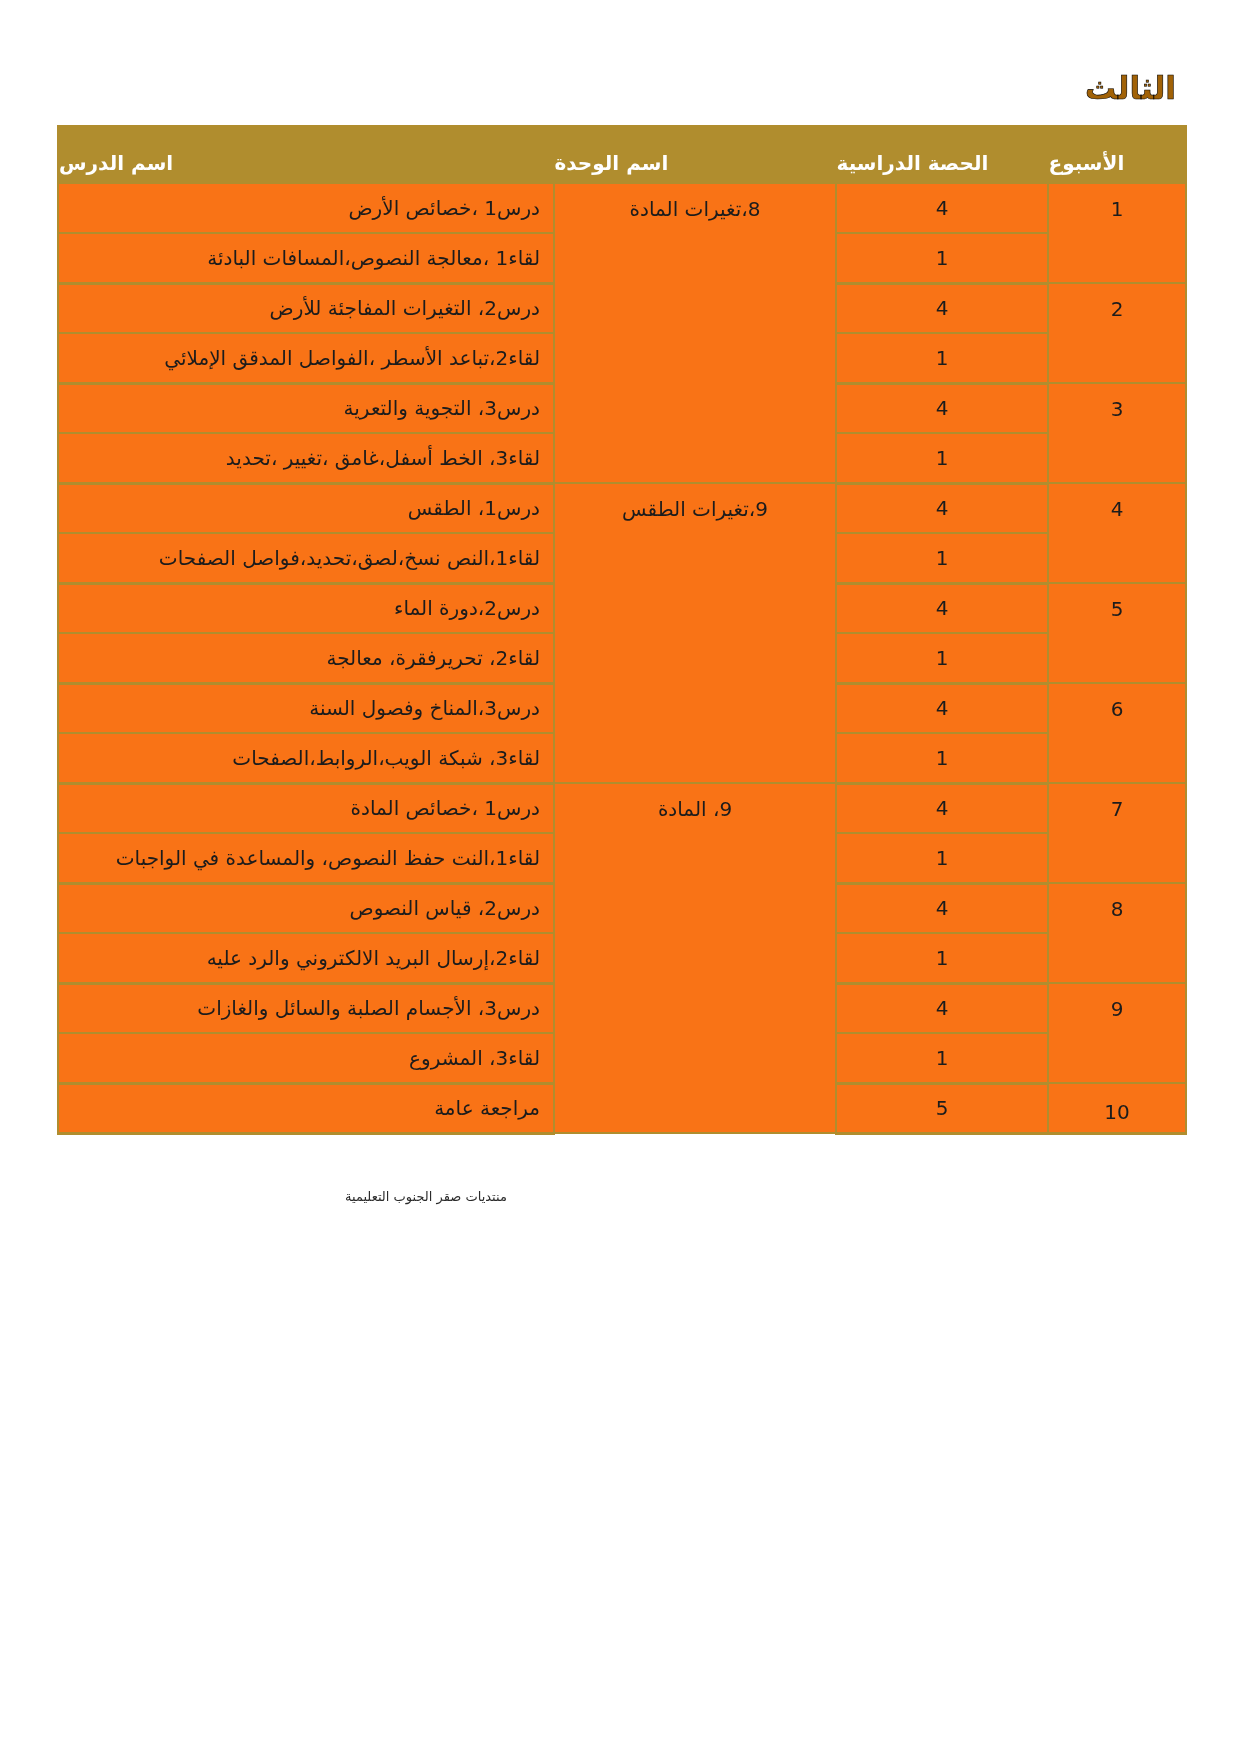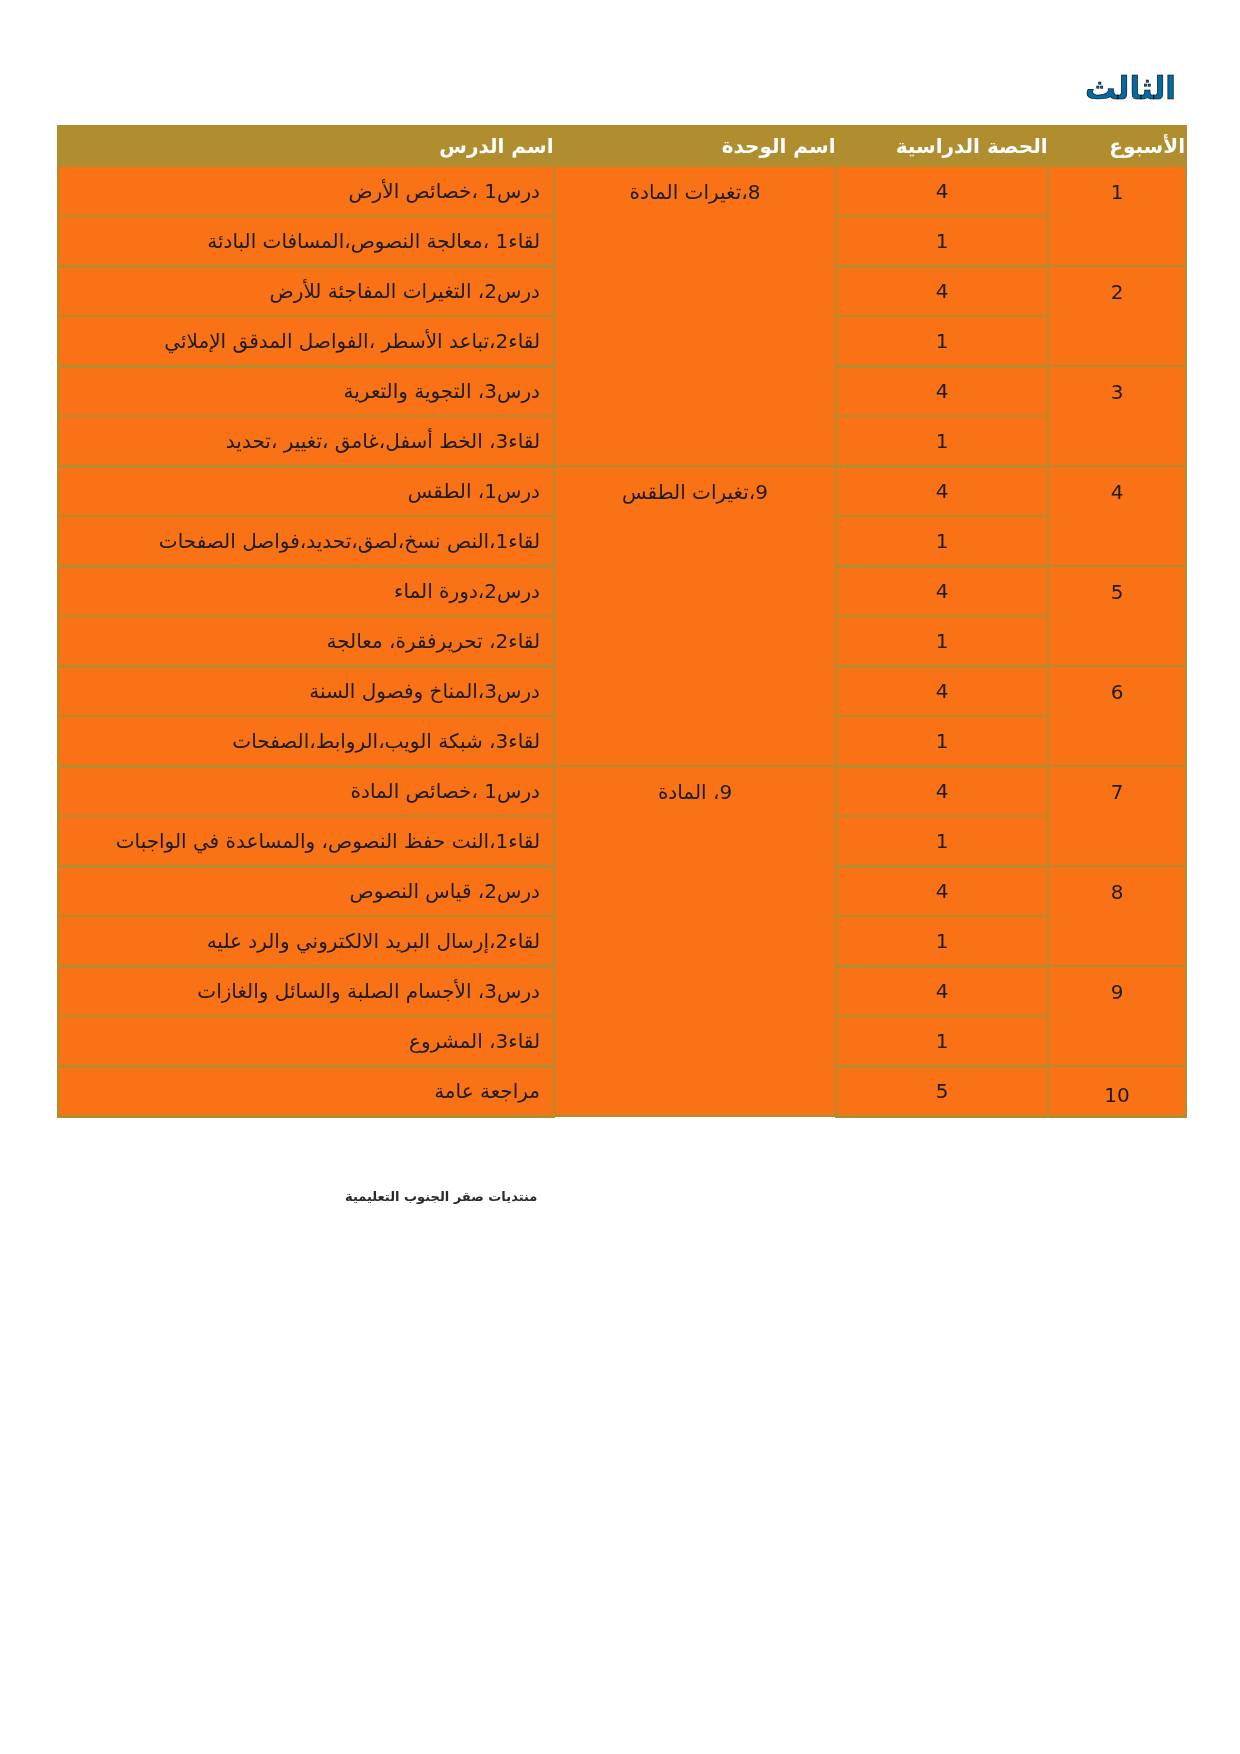--- a/index.html
+++ b/index.html
@@ -15,21 +15,21 @@
     position:relative;
     font-family:"DejaVu Sans", sans-serif;
     color:var(--body-text);
   }
   .page-heading{
     position:absolute;
     top:70px;right:64px;
     font-size:31px;
     font-weight:bold;
     direction:rtl;
-    color:#0369a1;
+    color:#a16207;
     letter-spacing:0.5px;
     -webkit-text-stroke:0.6px #000;
   }
   table.schedule{
     position:absolute;
     top:125px;left:57px;
     width:1128px;
     border-collapse:collapse;
     table-layout:fixed;
     direction:rtl;
@@ -37,24 +37,24 @@
   }
   col.c-week{width:138px;}
   col.c-session{width:212px;}
   col.c-unit{width:282px;}
   col.c-lesson{width:496px;}
   th{
     background:var(--gold);
     color:var(--header-text);
     font-size:20px;
     font-weight:bold;
-    height:40px;
+    height:57px;
     vertical-align:bottom;
     padding:0 0 7px 0;
-    text-align:right;
+    text-align:left;
     border:1px solid var(--gold);
   }
   td{
     border:2px solid var(--gold);
     background:#f97316;
     height:50px;
     font-size:20px;
     text-align:center;
     vertical-align:middle;
     padding:0;
@@ -73,21 +73,21 @@
   td.week.single{
     vertical-align:middle;
     padding-top:8px;
   }
   tbody tr:nth-child(even) td{border-bottom-width:3px;}
   tbody tr:last-child td{border-bottom-width:3px;}
   .footer-watermark{
     position:absolute;
     top:1189px;left:345px;
     font-size:13px;
-    font-weight:bold;
+    font-weight:normal;
     color:#2B2B2B;
     direction:rtl;
   }
 </style>
 </head>
 <body>
 
 <div class="page-heading">الثالث</div>
 
 <table class="schedule">

